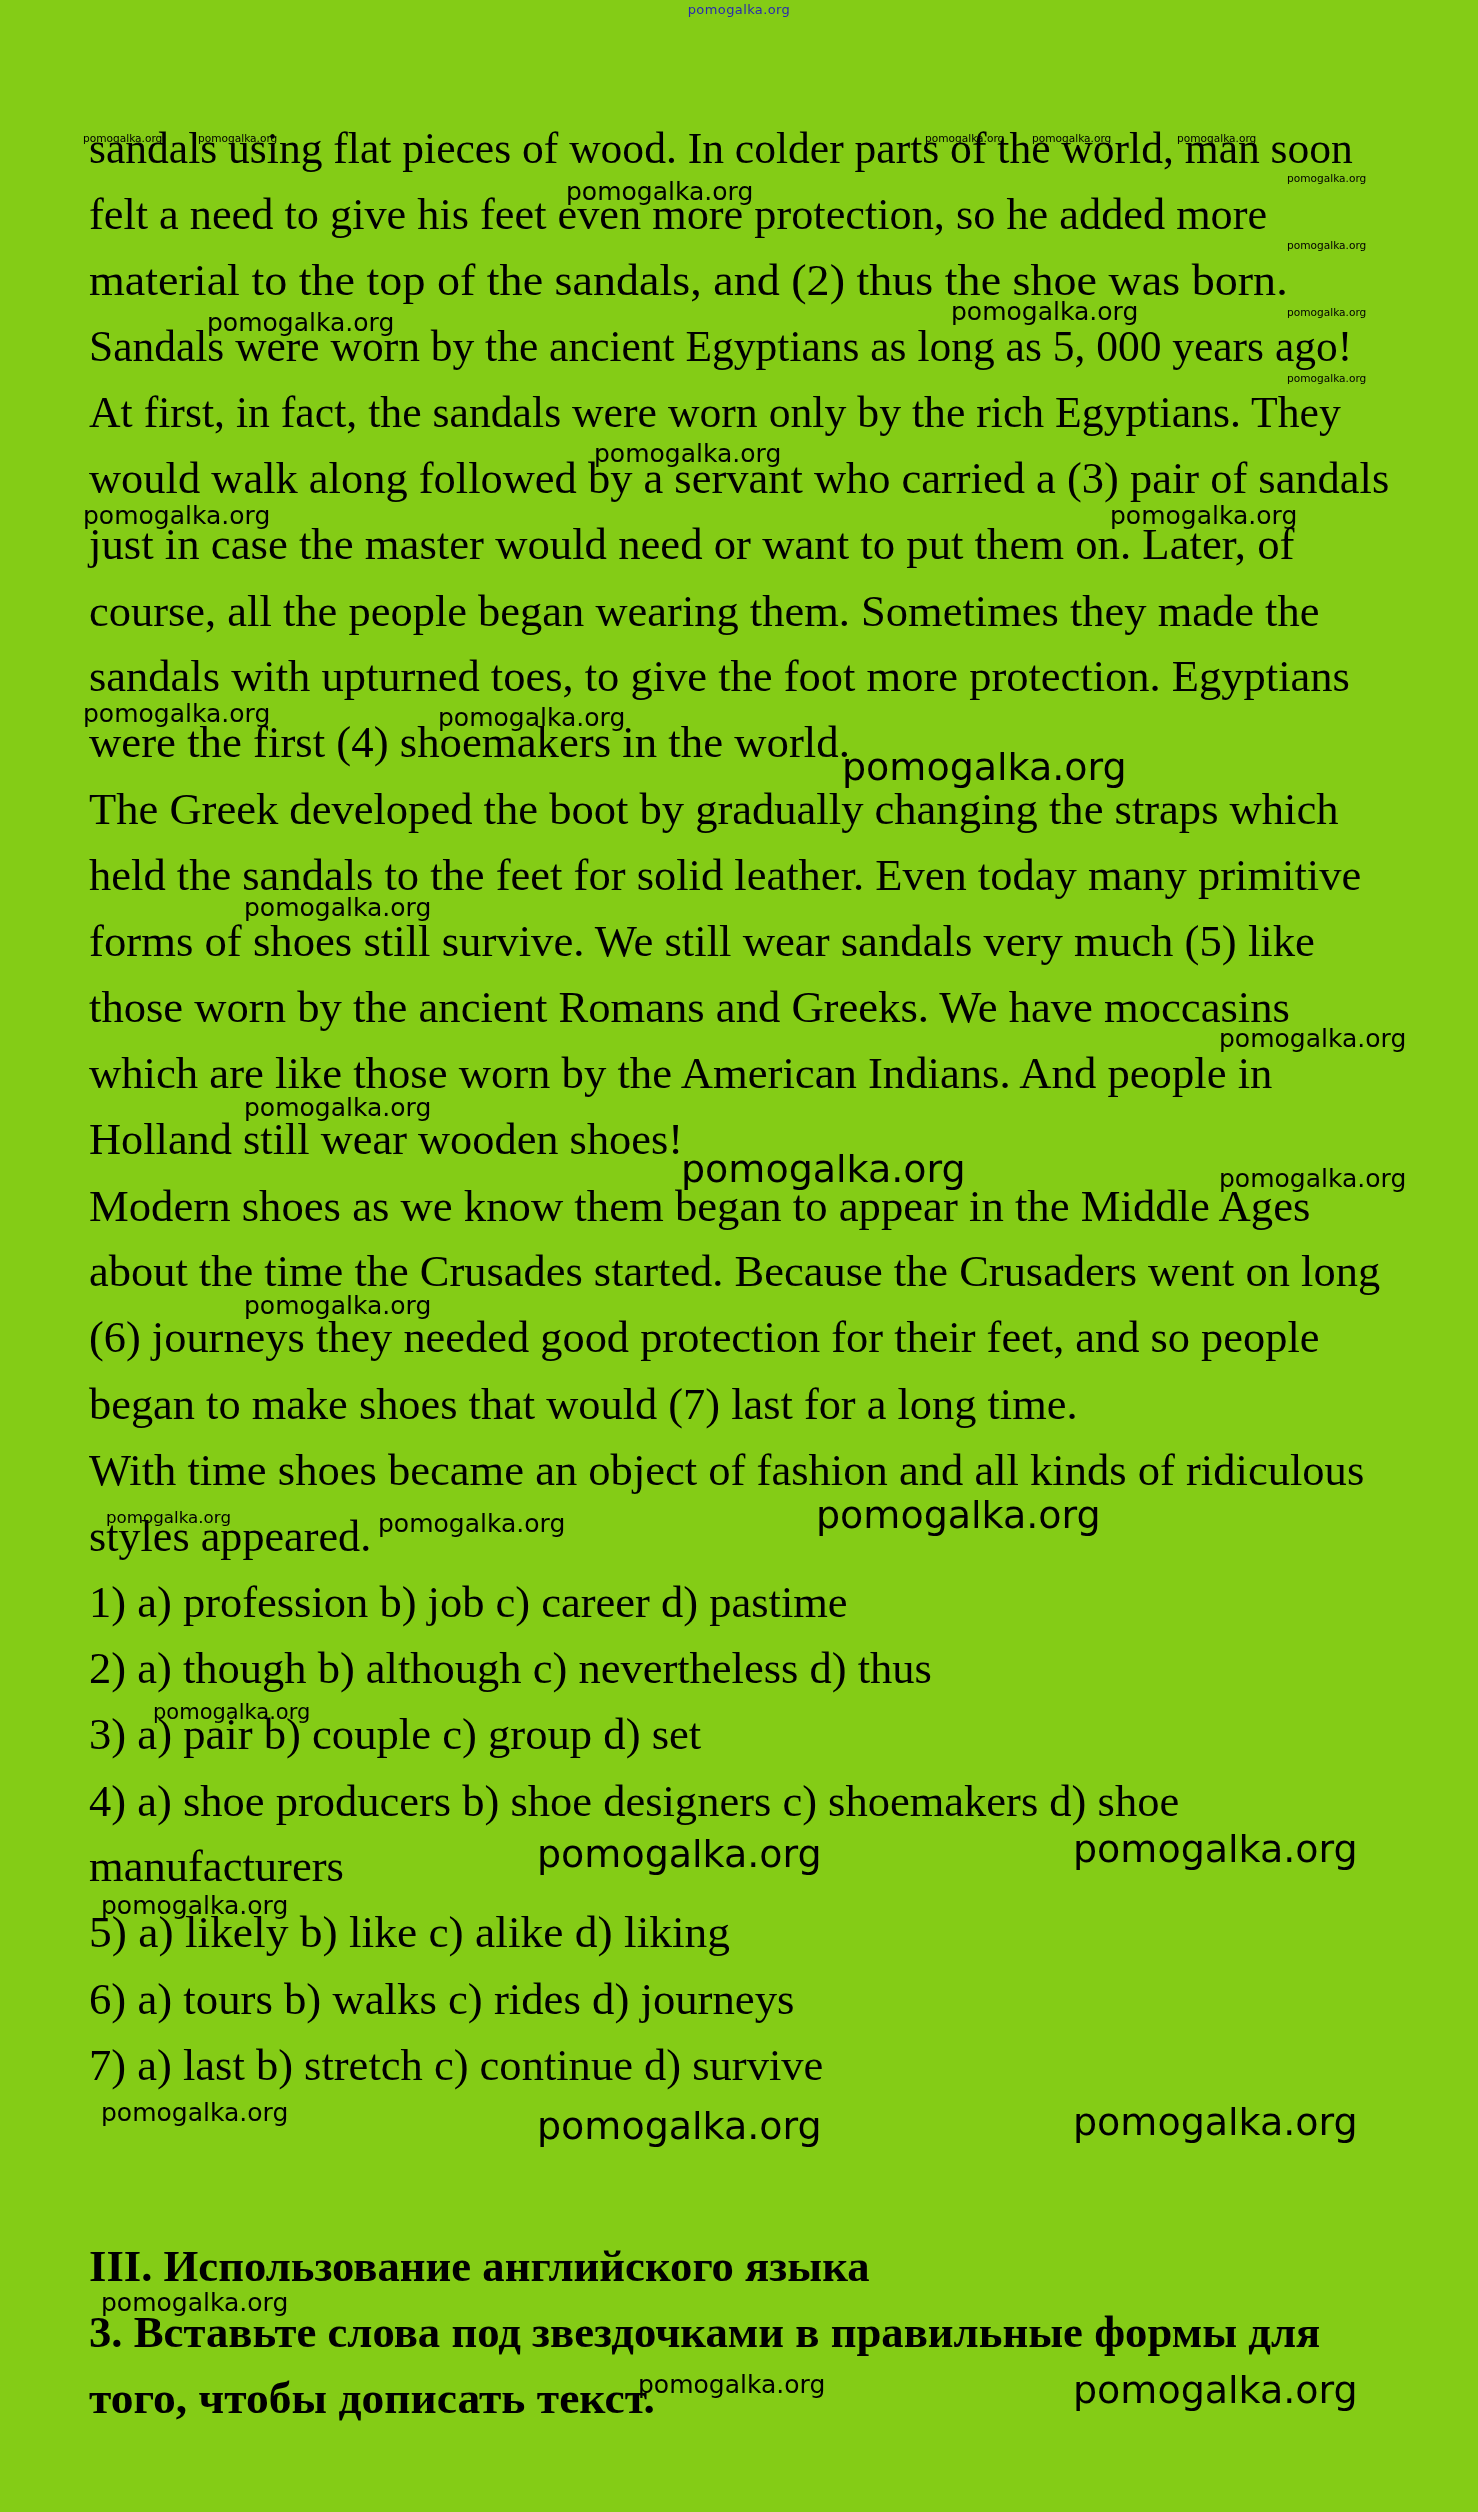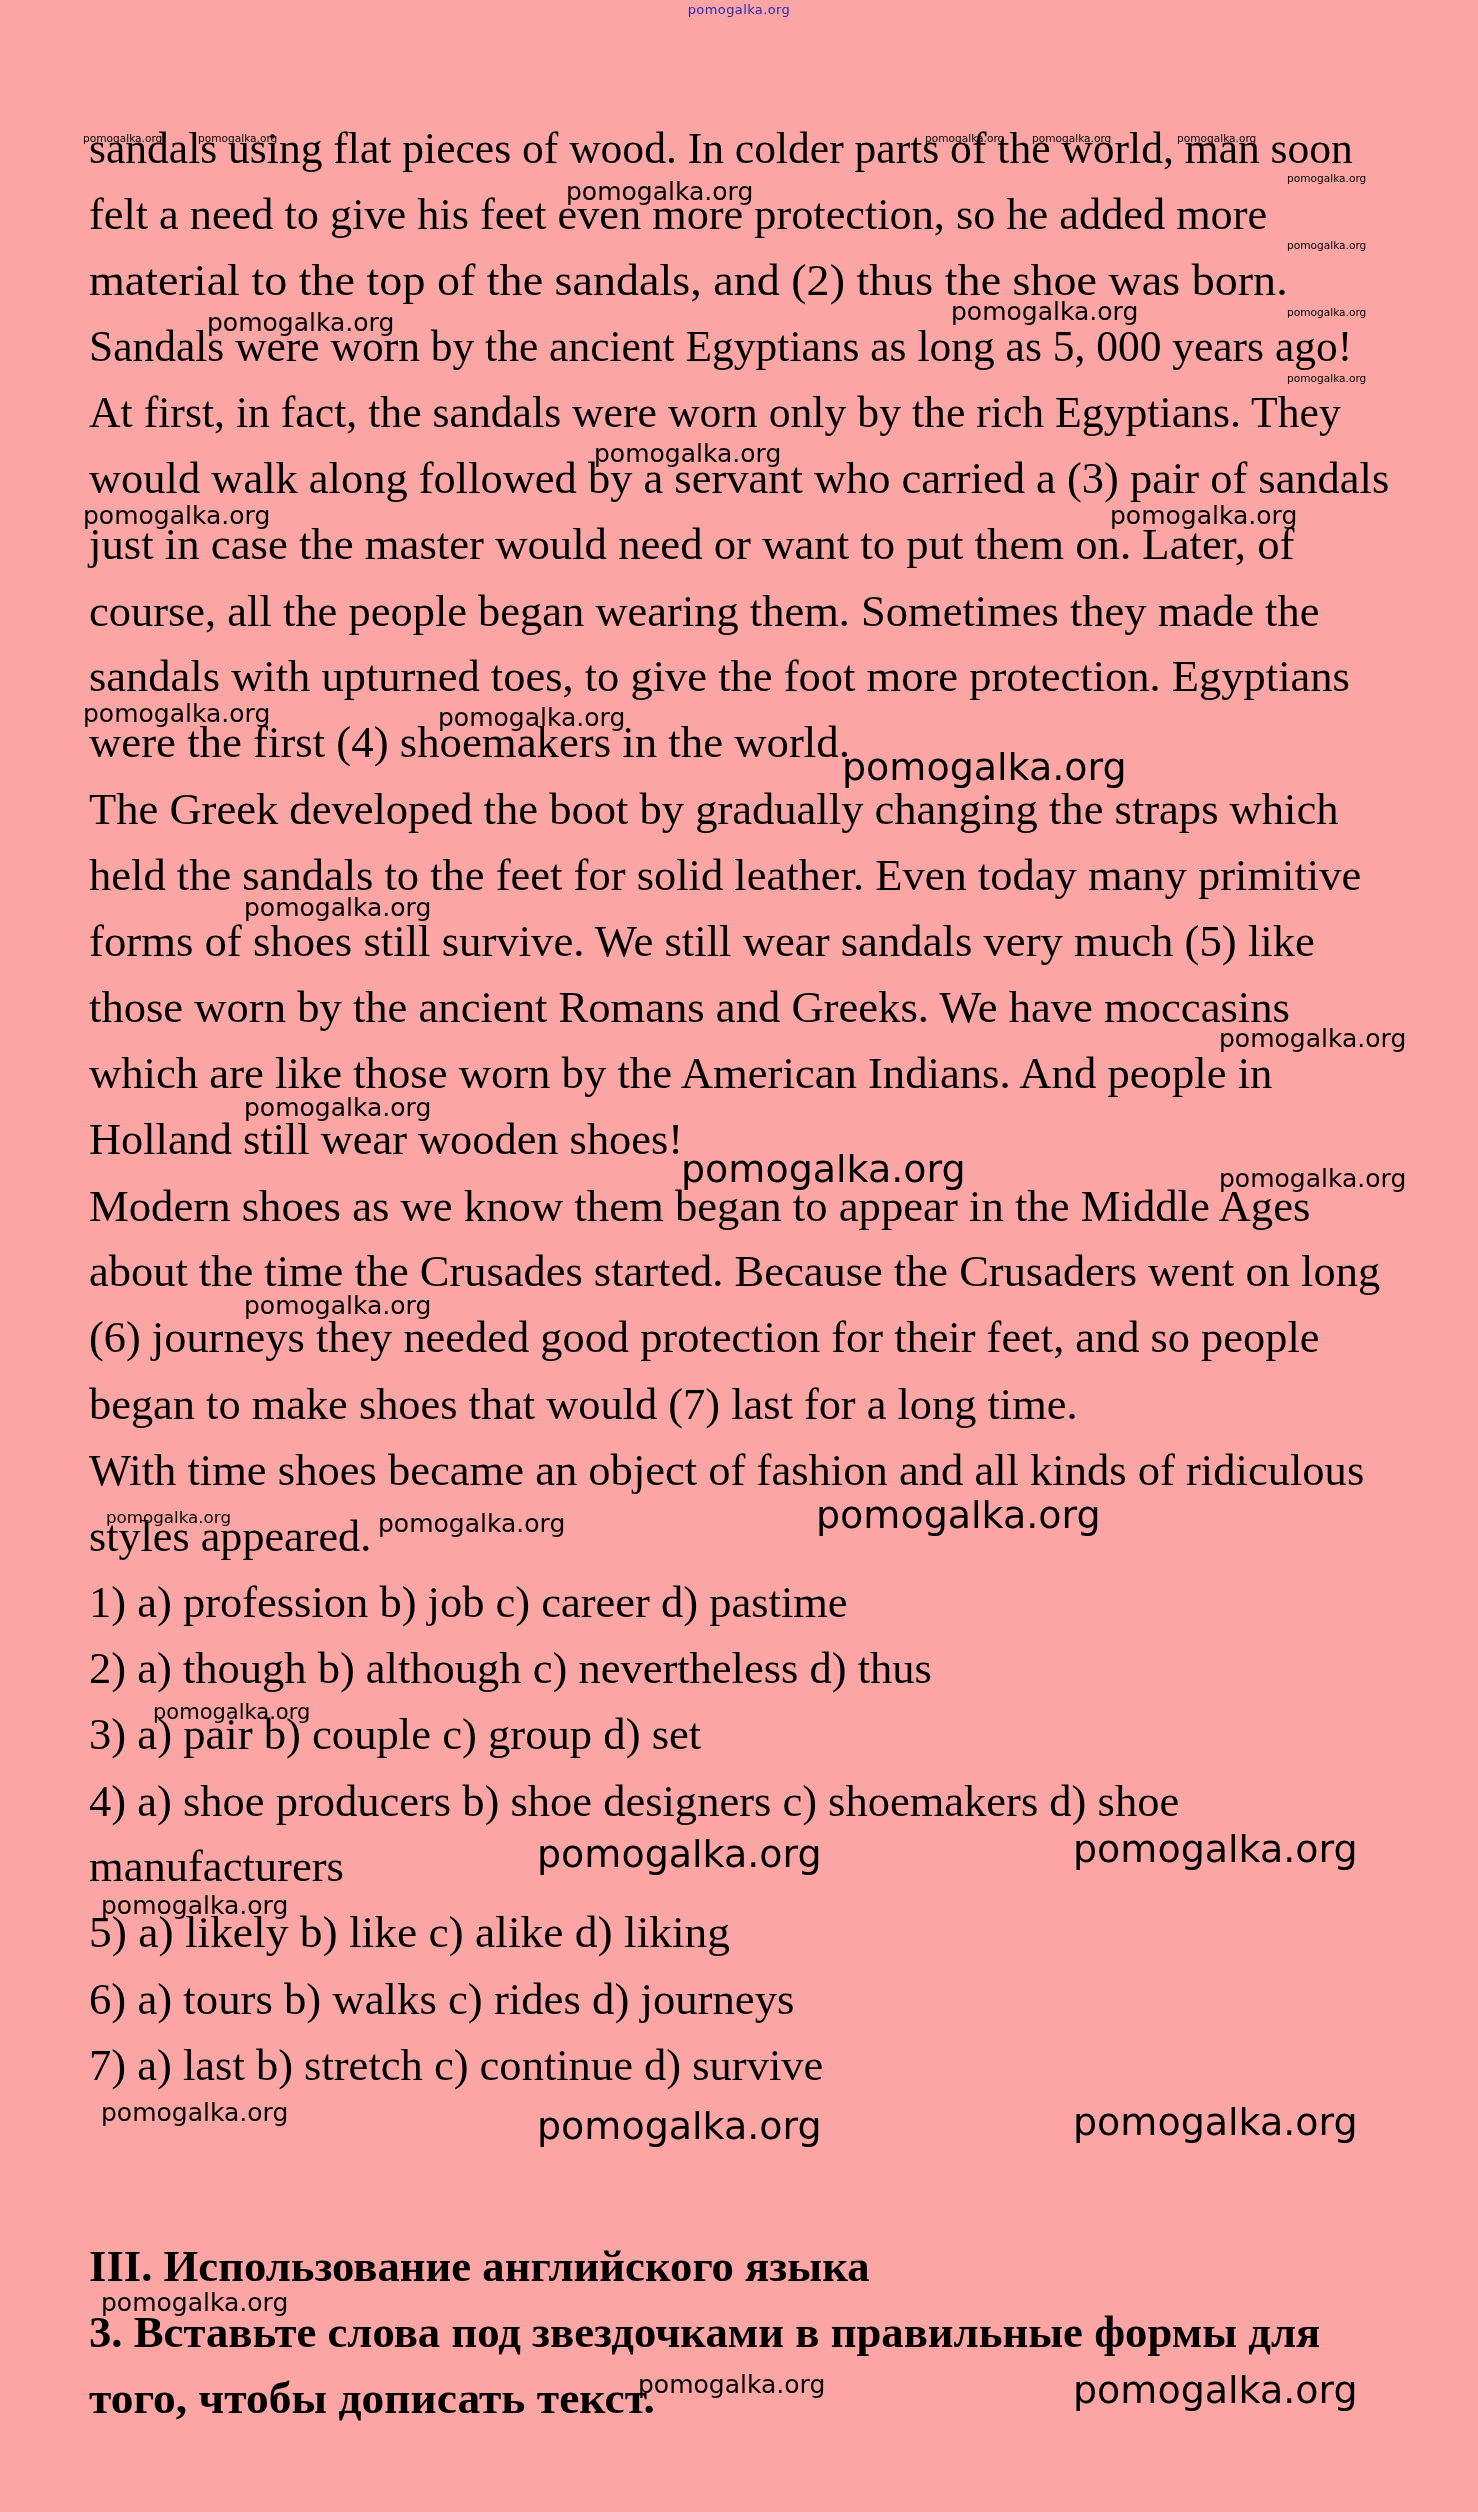--- a/index.html
+++ b/index.html
@@ -1,17 +1,17 @@
 <!DOCTYPE html>
 <html style="font-size:12px"><head>
   <meta charset="utf-8">
   <style>
     html, body { margin: 0; padding: 0; background: #ffffff; }
     body { width: 1478px; height: 2512px; position: relative; overflow: hidden; }
-    .page { position: absolute; left: 0; top: 0; width: 1478px; height: 2512px; background: #fca5a5; }
+    .page { position: absolute; left: 0; top: 0; width: 1478px; height: 2512px; background: #84cc16; }
     .site-header {
       position: absolute; left: 0; top: 1.5px; width: 1478px; text-align: center;
       font-family: "DejaVu Sans", sans-serif; font-size: 13px; color: #2a2ab0;
       letter-spacing: 0.4px;
     }
     .line {
       position: absolute; left: 89px; white-space: nowrap;
       font-family: "Liberation Serif", serif; font-size: 44px; color: #000000;
       line-height: 1; transform-origin: left bottom;
     }

